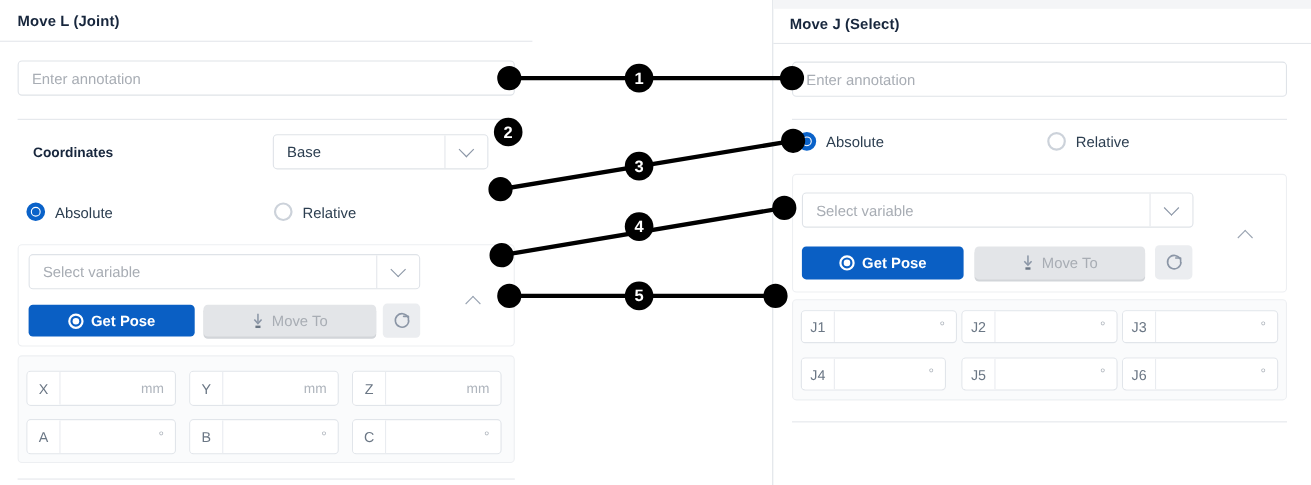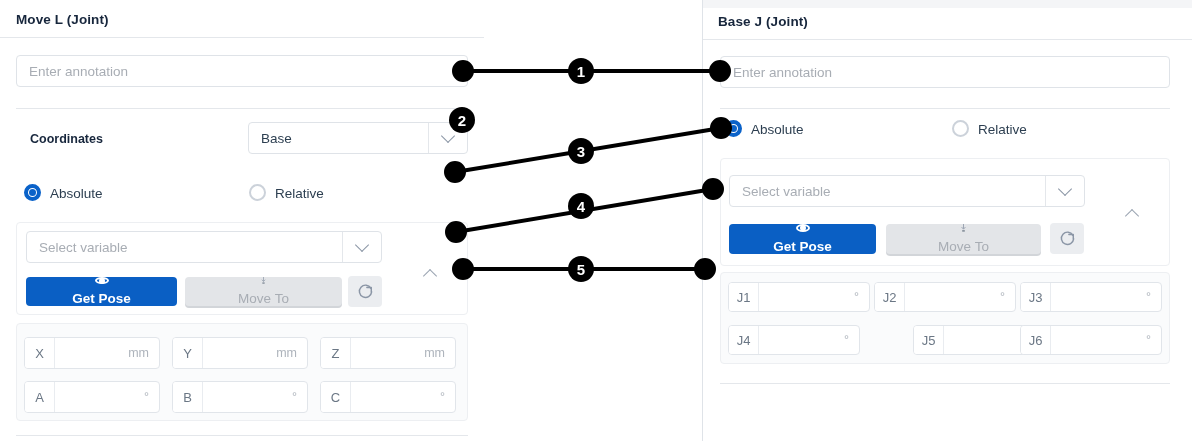--- a/index.html
+++ b/index.html
@@ -61,21 +61,21 @@
 
   
   .card{position:absolute;box-sizing:border-box;background:#fafbfc;
     border:1px solid #edeff2;border-radius:4px;}
   .card-white{position:absolute;box-sizing:border-box;background:#fff;
     border:1px solid #edeff2;border-radius:4px;}
 
   
   .btn{position:absolute;box-sizing:border-box;border-radius:4px;border:none;
     display:flex;align-items:center;justify-content:center;gap:7px;
-    font-size:13.5px;font-weight:bold;font-family:"Liberation Sans",sans-serif;flex-direction:column;}
+    font-size:13.5px;font-weight:bold;font-family:"Liberation Sans",sans-serif;}
   .btn-primary{background:#0a5fc4;color:#fff;}
   .btn-disabled{background:#e3e5e8;color:#a8adb4;font-weight:normal;
      box-shadow:0 2px 0 0 #d2d5d9;}
   .btn-icon{background:#ebedf0;color:#8b96a6;}
 
   
   .ico-record{width:14px;height:14px;border-radius:50%;border:2px solid #fff;
     box-sizing:border-box;position:relative;}
   .ico-record:after{content:"";position:absolute;left:50%;top:50%;width:6px;height:6px;
     margin:-3px 0 0 -3px;border-radius:50%;background:#fff;}
@@ -105,21 +105,21 @@
     <div class="panel-title" id="title-left">Move L (Joint)</div>
 
     <div class="hr" style="left:0;top:37px;width:484px;"></div>
 
     <div class="txtinput" style="left:16px;top:55px;width:452px;height:32px;">Enter annotation</div>
 
     <div class="hr" style="left:16px;top:108px;width:452px;"></div>
 
     <div class="label-static" style="left:30px;top:132px;">Coordinates</div>
 
-    <div class="selectbox" style="left:248px;top:122px;width:220px;height:32px;">
+    <div class="selectbox" style="left:248px;top:122px;width:196px;height:32px;">
       <div class="sv value">Base</div>
       <div class="caret">
           <i class="chev down"></i>
         </div>
     </div>
 
     <div class="radio-wrap" style="left:24px;top:184px;">
       <span class="radio on"></span>
       <span class="radio-label">Absolute</span>
     </div>
@@ -188,21 +188,21 @@
     <div class="igroup" style="left:320px;top:381px;width:136px;height:32px;">
       <div class="ilab">C</div>
       <div class="ifield">°</div>
     </div>
 
     <div class="hr" style="left:16px;top:435px;width:452px;"></div>
   </div>
 
   <div class="panel" id="panel-right"></div>
 
-  <div class="panel-title" id="title-right">Base J (Joint)</div>
+  <div class="panel-title" id="title-right">Move J (Select)</div>
 
   <div class="hr" style="left:703px;top:39px;width:489px;"></div>
 
   <div class="txtinput" style="left:720px;top:56px;width:450px;height:32px;">Enter annotation</div>
 
   <div class="hr" style="left:720px;top:108px;width:450px;"></div>
 
   <div class="radio-wrap" style="left:725px;top:120px;">
     <span class="radio on"></span>
     <span class="radio-label">Absolute</span>
@@ -258,21 +258,21 @@
   </div>
   <div class="igroup" style="left:1020px;top:282px;width:142px;height:30px;">
     <div class="ilab">J3</div>
     <div class="ifield">°</div>
   </div>
 
   <div class="igroup" style="left:728px;top:325px;width:132px;height:30px;">
     <div class="ilab">J4</div>
     <div class="ifield">°</div>
   </div>
-  <div class="igroup" style="left:874px;top:325px;width:142px;height:30px;margin-left:39px;">
+  <div class="igroup" style="left:874px;top:325px;width:142px;height:30px;">
     <div class="ilab">J5</div>
     <div class="ifield">°</div>
   </div>
   <div class="igroup" style="left:1020px;top:325px;width:142px;height:30px;">
     <div class="ilab">J6</div>
     <div class="ifield">°</div>
   </div>
 
   <div class="hr" style="left:720px;top:383px;width:450px;"></div>
 

